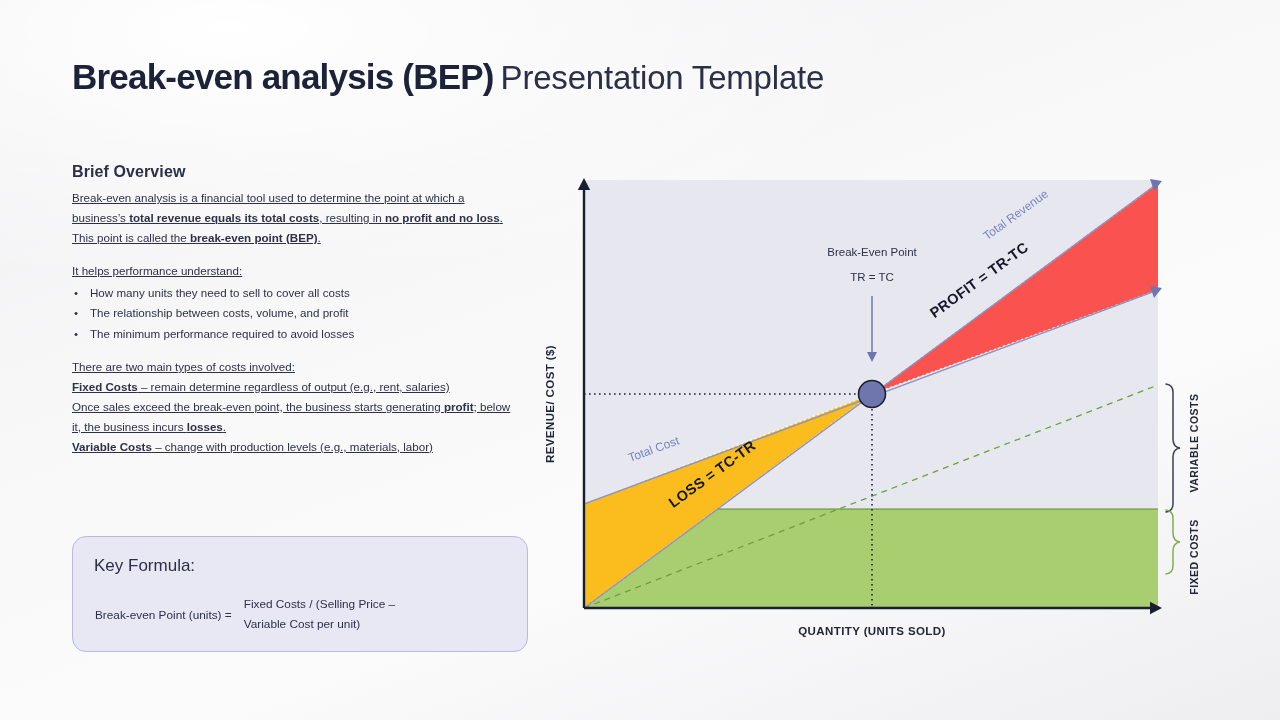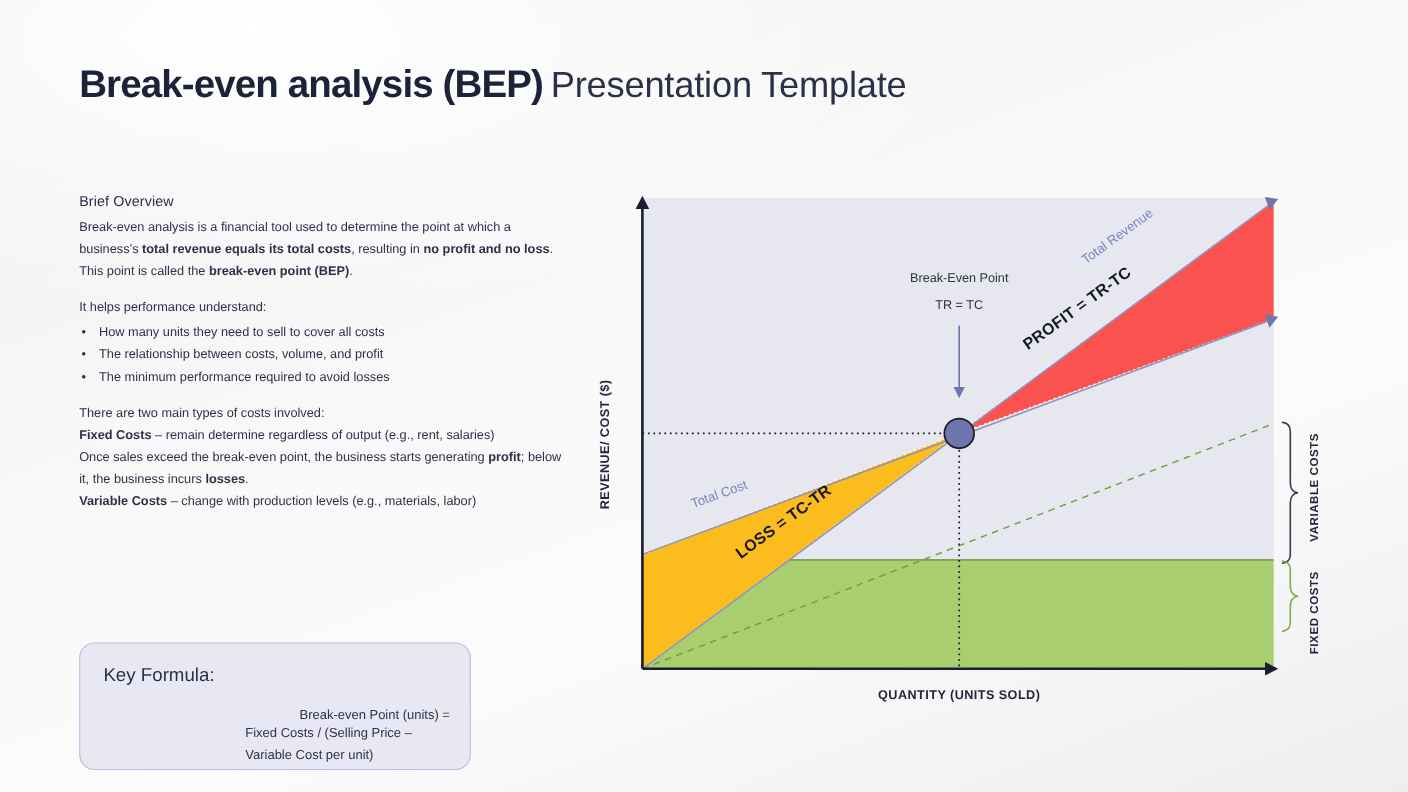--- a/index.html
+++ b/index.html
@@ -42,31 +42,32 @@
   }
 
   
   #left-col {
     position: absolute;
     left: 72px;
     top: 163px;
     width: 442px;
   }
   #overview-heading {
-    font-size: 13px;
-    font-weight: 400;
+    font-size: 16px;
+    font-weight: 700;
     color: #2b3048;
     letter-spacing: 0.1px;
-    margin: 12px 0 7px 0;
+    margin: 0 0 7px 0;
   }
   .para {
     font-size: 11.6px;
     line-height: 1.72;
     color: #2d3146;
     margin: 0;
+    text-decoration: underline;
   }
   .para b { font-weight: bold; }
   .gap { height: 13px; }
   .bullet-list {
     list-style: none;
     margin: 2px 0 0 0;
     padding: 0;
   }
   .bullet-list li {
     font-size: 11.6px;
@@ -82,44 +83,42 @@
     top: 0;
     color: #2d3146;
   }
   .bullet-list li b { font-weight: normal; }
 
   
   #formula-box {
     position: absolute;
     left: 72px;
     top: 536px;
-    width: 356px;
+    width: 456px;
     height: 116px;
     background: #e8e8f4;
     border: 1px solid #b9b9e0;
     border-radius: 14px;
     box-sizing: border-box;
-    margin-top: 48px;
   }
   #formula-title {
     position: absolute;
     left: 21px;
     top: 19px;
     font-size: 17px;
     font-weight: 400;
     color: #2b3048;
   }
   #formula-row {
     position: absolute;
     left: 22px;
     top: 58px;
     right: 18px;
     display: flex;
-    align-items: flex-end;
-    flex-direction: column;
+    align-items: center;
   }
   #formula-lhs {
     font-size: 11.8px;
     color: #2d3146;
     white-space: nowrap;
   }
   #formula-rhs {
     font-size: 11.8px;
     color: #2d3146;
     line-height: 1.66;

